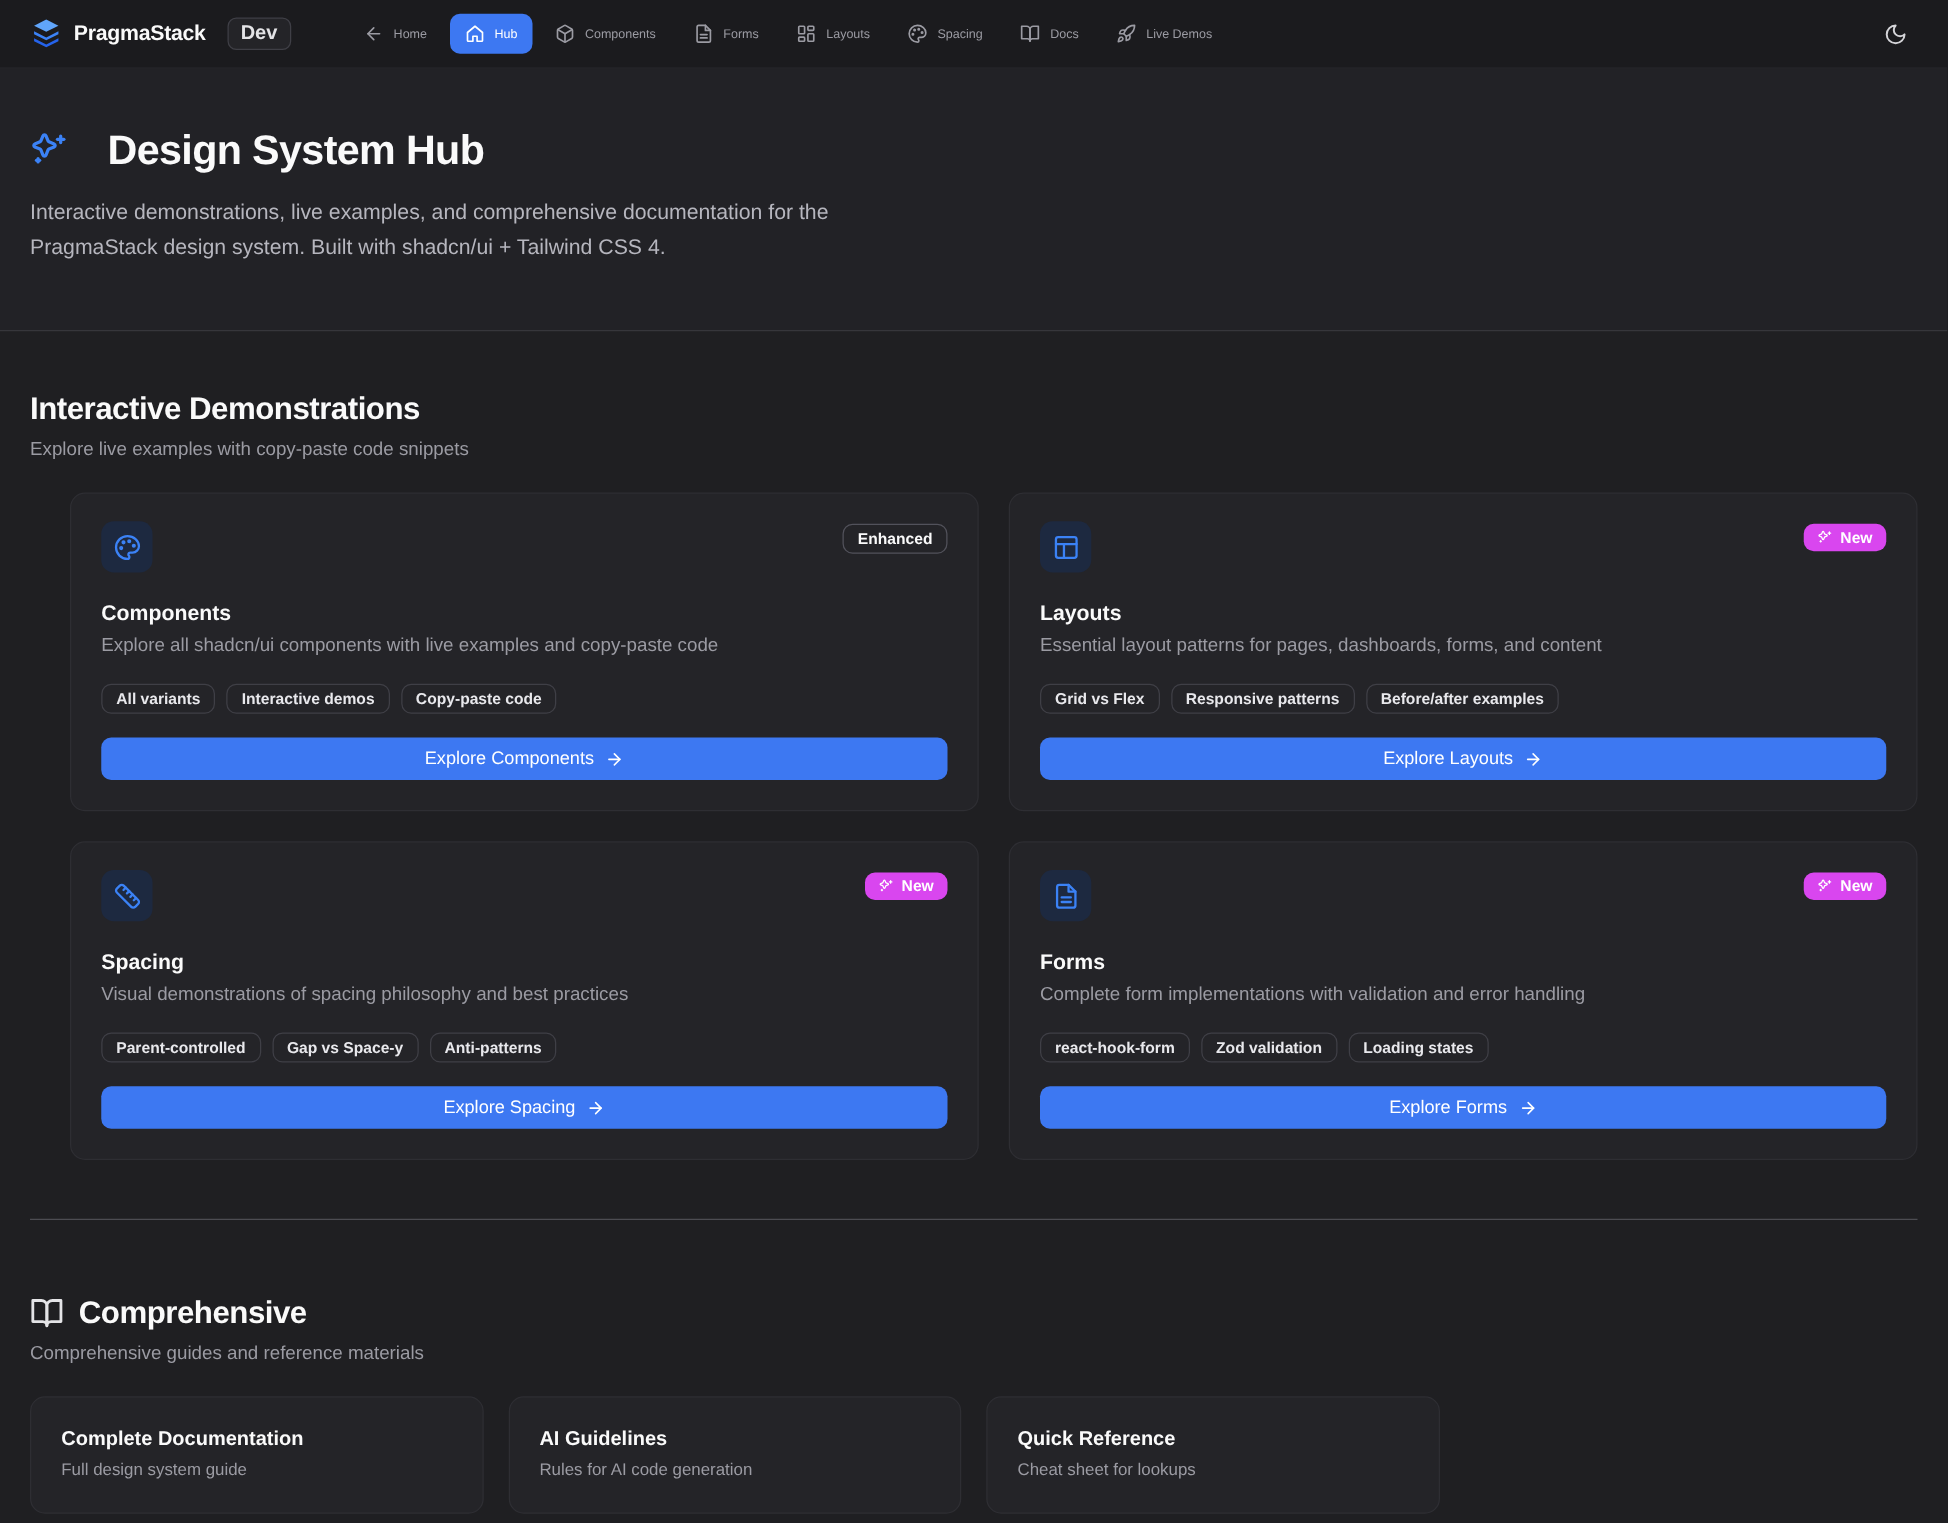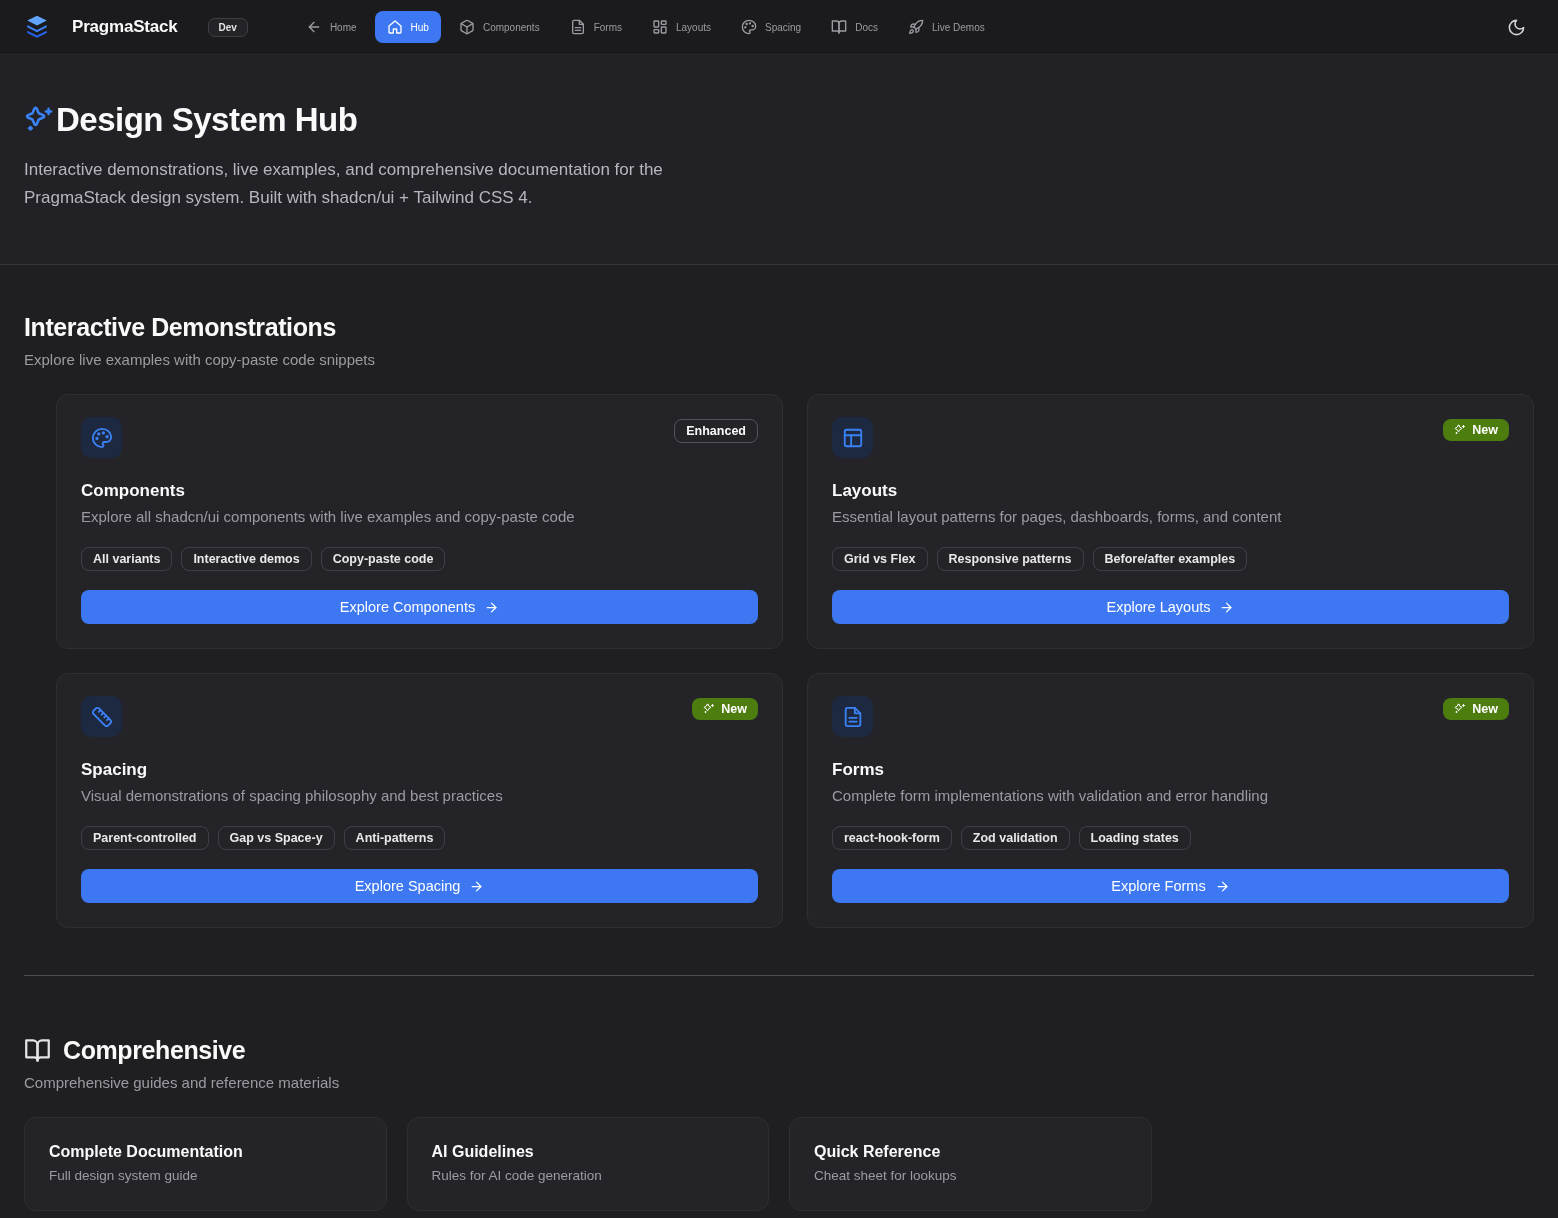--- a/index.html
+++ b/index.html
@@ -10,39 +10,39 @@
     color:#fafafa;
     -webkit-font-smoothing:antialiased;
   }
   svg { display:block; }
 
   
   .navbar {
     height:55px; background:#1b1b1e; border-bottom:1px solid #29292d;
     display:flex; align-items:center; padding:0 24px;
   }
-  .brand { display:flex; align-items:center; gap:22px; cursor:pointer; }
+  .brand { display:flex; align-items:center; gap:9px; cursor:pointer; }
   .brand-name { font-size:17px; font-weight:700; color:#fafafa; letter-spacing:-.2px; }
   .dev-badge {
-    margin-left:8px; font-size:10px; font-weight:700; color:#e4e4e7;
+    margin-left:8px; font-size:16px; font-weight:700; color:#e4e4e7;
     border:1px solid #3f3f46; background:#242428; border-radius:7px; padding:3px 10px;
   }
   .nav-items { display:flex; align-items:center; gap:6px; margin-left:46px; }
   .nav-item {
     display:flex; align-items:center; gap:8px; padding:8px 12px; border-radius:8px;
     font-size:10px; font-weight:500; color:#9b9ba3; cursor:pointer; white-space:nowrap;
   }
   .nav-item .ico { color:#9b9ba3; }
   .nav-item.active { background:#3d78f2; color:#fff; }
   .nav-item.active .ico { color:#fff; }
   .theme-toggle { margin-left:auto; color:#d4d4d8; cursor:pointer; padding:8px; border-radius:8px; }
 
   
   .hero { background:#222226; border-bottom:1px solid #36363b; padding:46px 24px 52px; }
-  .hero-title-row { display:flex; align-items:center; gap:1px; }
+  .hero-title-row { display:flex; align-items:center; gap:31px; }
   .hero-title-row .ico { color:#3b82f6; }
   .hero-title { font-size:33px; font-weight:700; letter-spacing:-.5px; color:#fafafa; }
   .hero-sub { margin-top:17px; max-width:745px; font-size:17px; line-height:28px; color:#b6b6be; }
 
   
   .main { padding:0 24px; }
   .section-head { margin-top:48px; }
   .section-title { font-size:25px; font-weight:700; letter-spacing:-.4px; color:#fafafa; }
   .section-sub { margin-top:9px; font-size:15px; color:#9b9ba3; }
   .docs-title-row { display:flex; align-items:center; gap:12px; }
@@ -60,21 +60,21 @@
   .icon-tile {
     width:41px; height:41px; border-radius:10px; background:#1d2940;
     display:flex; align-items:center; justify-content:center; color:#3b82f6;
   }
   .badge-outline {
     border:1px solid #52525b; color:#fafafa; background:transparent;
     font-size:12.5px; font-weight:700; border-radius:8px; padding:4px 11px; margin-top:2px;
   }
   .badge-solid {
     display:flex; align-items:center; gap:6px; margin-top:2px;
-    background:#4d7c0f; color:#fff; font-size:12.5px; font-weight:700;
+    background:#d946ef; color:#fff; font-size:12.5px; font-weight:700;
     border-radius:8px; padding:4px 11px;
   }
   .badge-solid .ico { color:#fff; }
   .demo-card h3 { margin-top:23px; font-size:17px; font-weight:700; color:#fafafa; }
   .demo-desc { margin-top:7px; font-size:15px; color:#9b9ba3; }
   .tag-row { margin-top:22px; display:flex; gap:9px; flex-wrap:wrap;text-align:right; }
   .tag {
     border:1px solid #3f3f46; border-radius:8px; padding:4px 11px;
     font-size:12.5px; font-weight:700; color:#e8e8ec; white-space:nowrap;
   }

